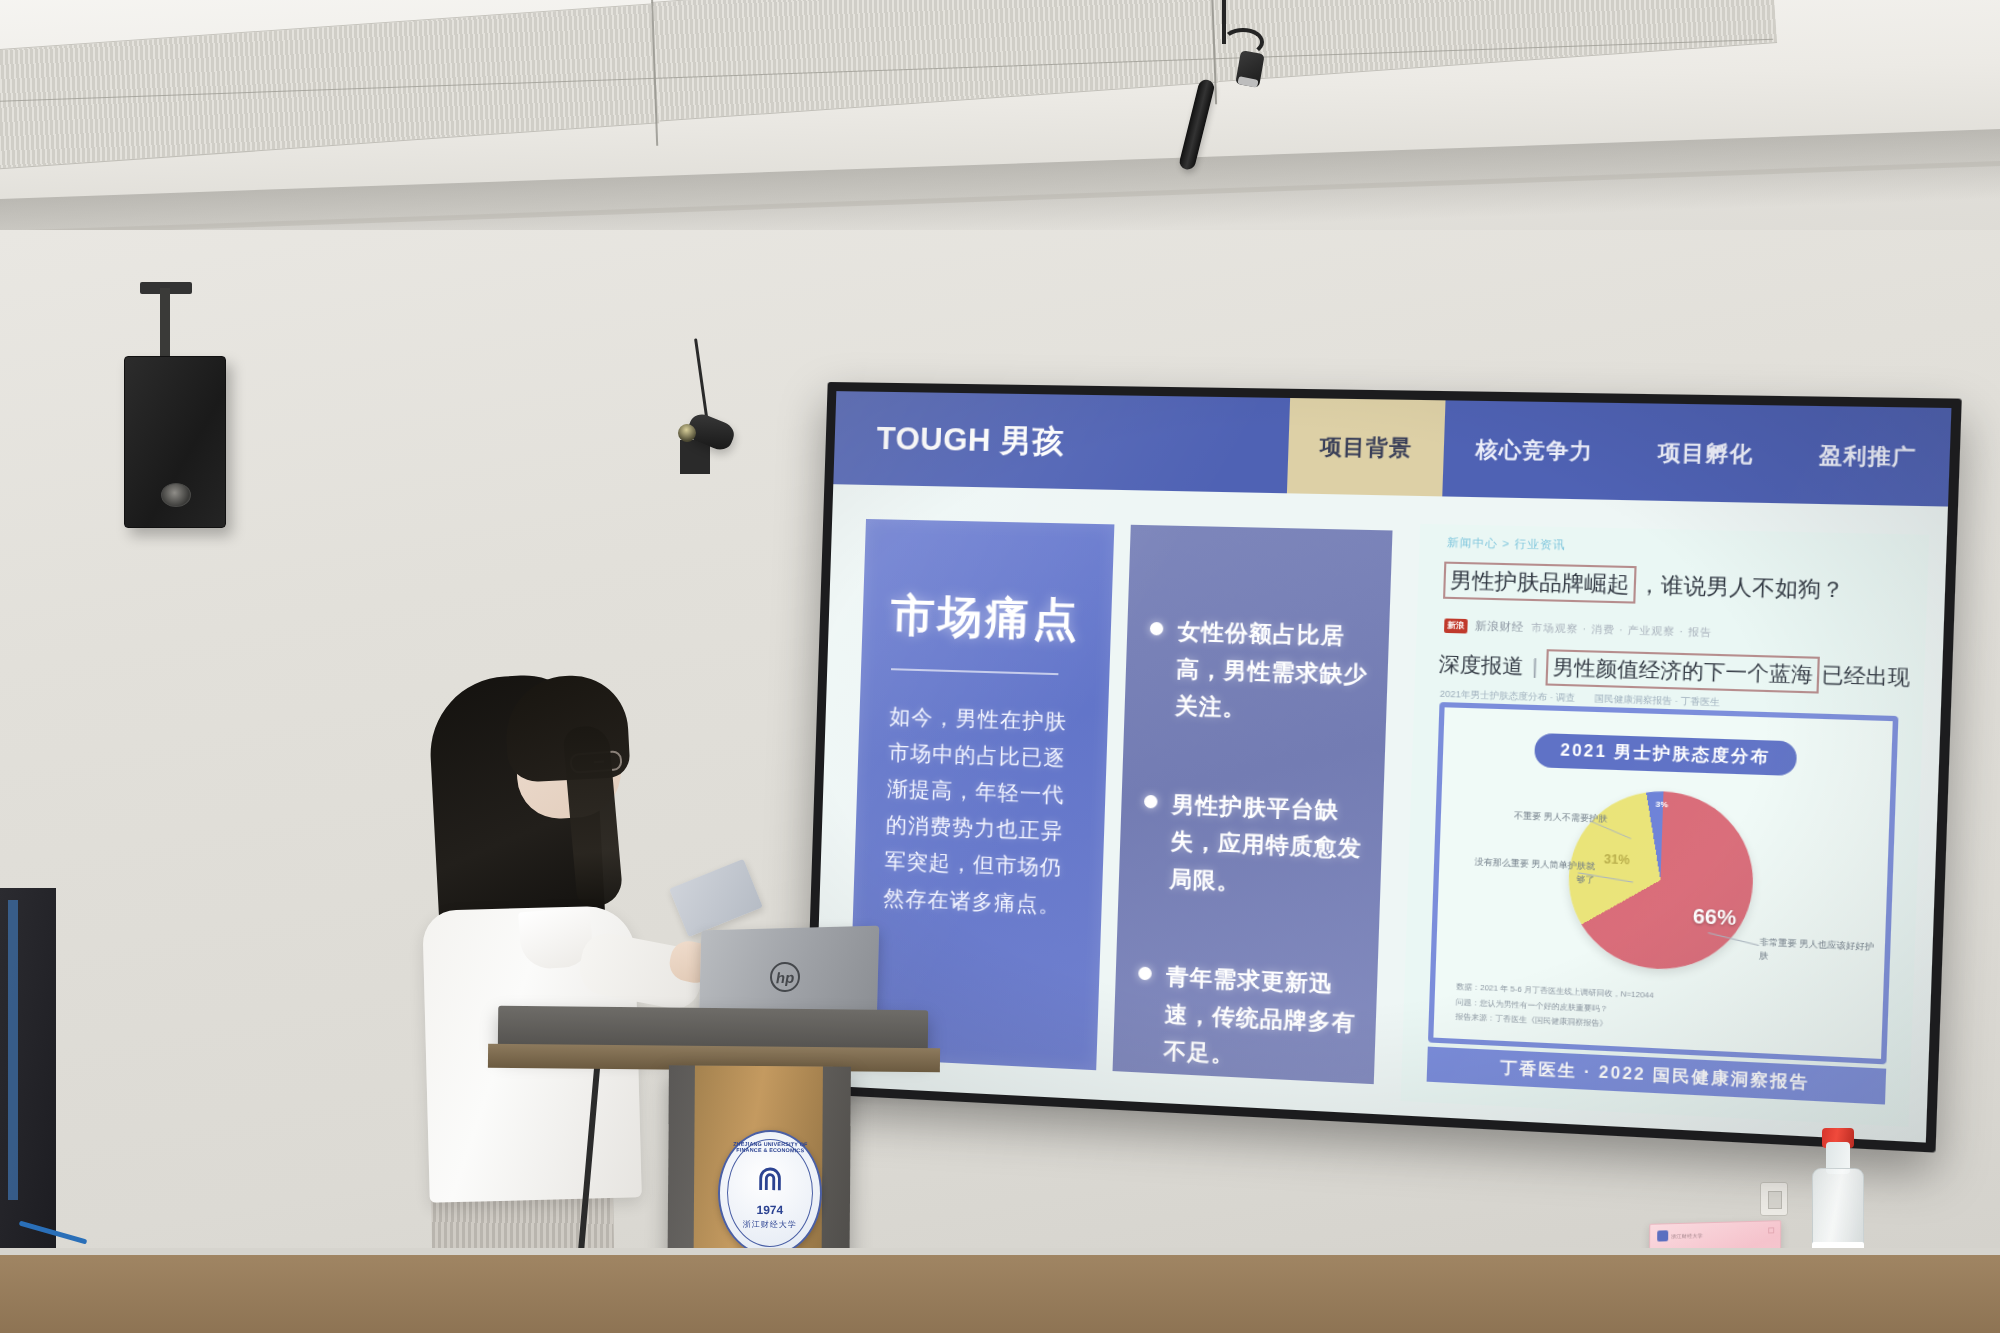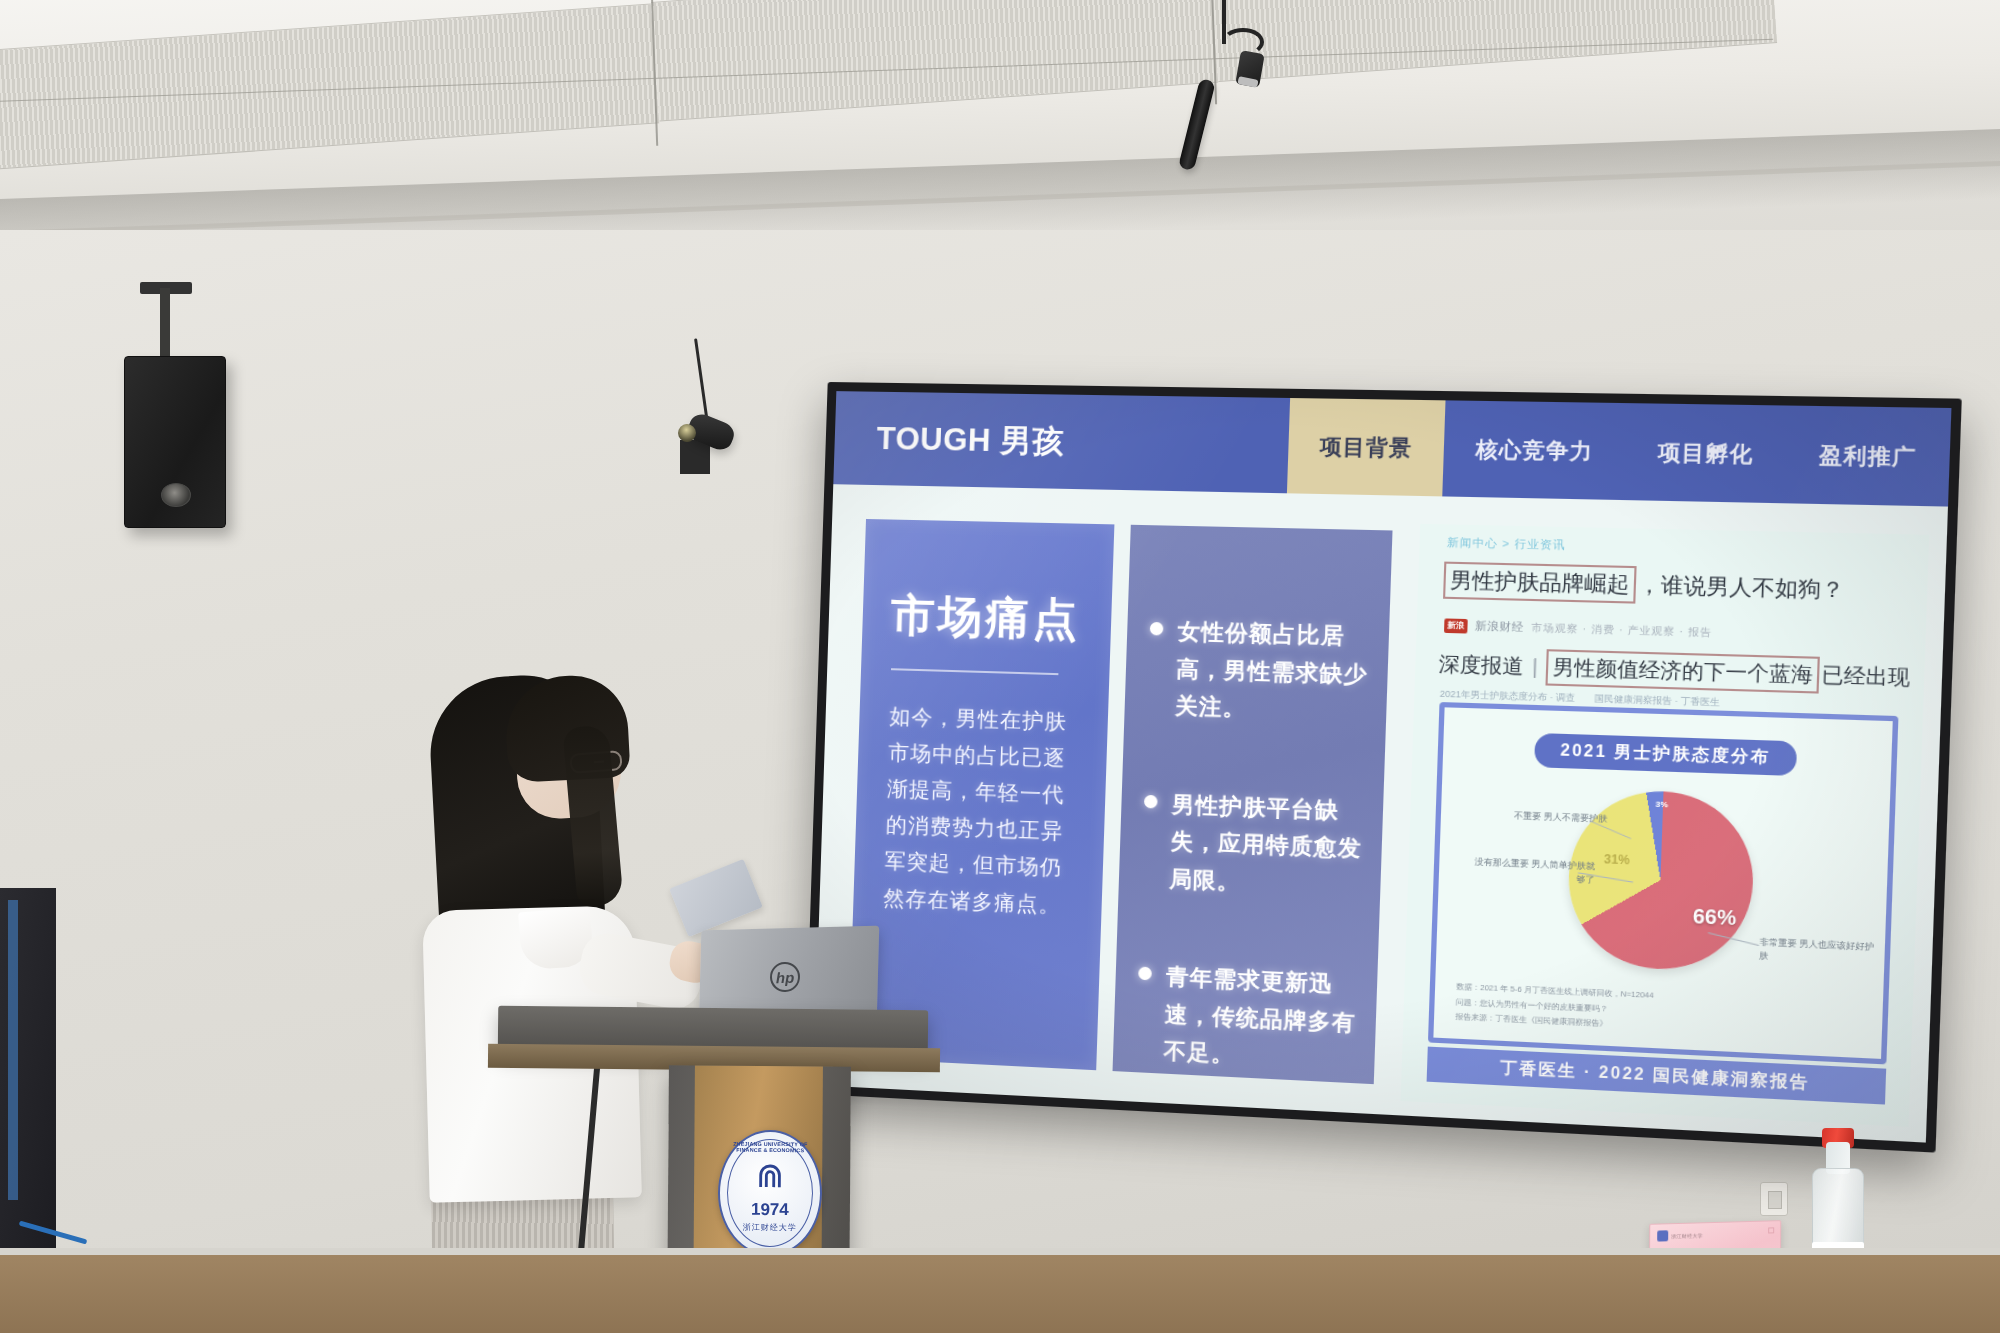--- a/index.html
+++ b/index.html
@@ -171,21 +171,21 @@
   .podium-wood{ position:absolute; left:694px; top:1066px; width:128px; height:267px;
     background:linear-gradient(100deg,#a4824f,#c49a60 40%,#8e6f41); transform:rotate(0.4deg);}
   .podium-seal{ position:absolute; left:718px; top:1130px; width:104px; height:126px;
     border-radius:50%; background:radial-gradient(circle at 45% 38%,#ffffff,#e9eef6 70%,#dde4ef);
     border:2px solid #4a5fa5; display:flex; flex-direction:column; align-items:center;
     justify-content:center; transform:rotate(0.4deg); box-shadow:0 2px 6px rgba(0,0,0,.22);}
   .seal-ring{ position:absolute; inset:7px; border:1px solid #4a5fa5; border-radius:50%;}
   .seal-en{ position:absolute; top:9px; width:100%; text-align:center; font-size:5.4px;
     color:#2c4392; letter-spacing:.2px; font-weight:700;}
   .seal-mark{ color:#2c4392; font-size:34px; line-height:1; margin-top:4px; font-weight:400;}
-  .seal-year{ color:#2c4392; font-size:17px; font-weight:700; margin-top:8px;}
+  .seal-year{ color:#2c4392; font-size:12px; font-weight:700; margin-top:8px;}
   .seal-cn{ color:#2c4392; font-size:8px; margin-top:2px; letter-spacing:1px;}
 
   
   .lap-lid{ position:absolute; left:700px; top:928px; width:178px; height:98px;
     background:linear-gradient(110deg,#b9bcc0,#9ea1a6 55%,#8b8e93);
     transform:rotate(-1.5deg) skewX(-3deg); border-radius:4px 4px 2px 2px;
     box-shadow:0 6px 14px rgba(0,0,0,.22);}
   .hp-logo{ position:absolute; left:770px; top:962px; width:30px; height:30px;
     border-radius:50%; border:2px solid #45484c; display:flex; align-items:center;
     justify-content:center; color:#45484c; font-size:15px; font-weight:700; font-style:italic;

